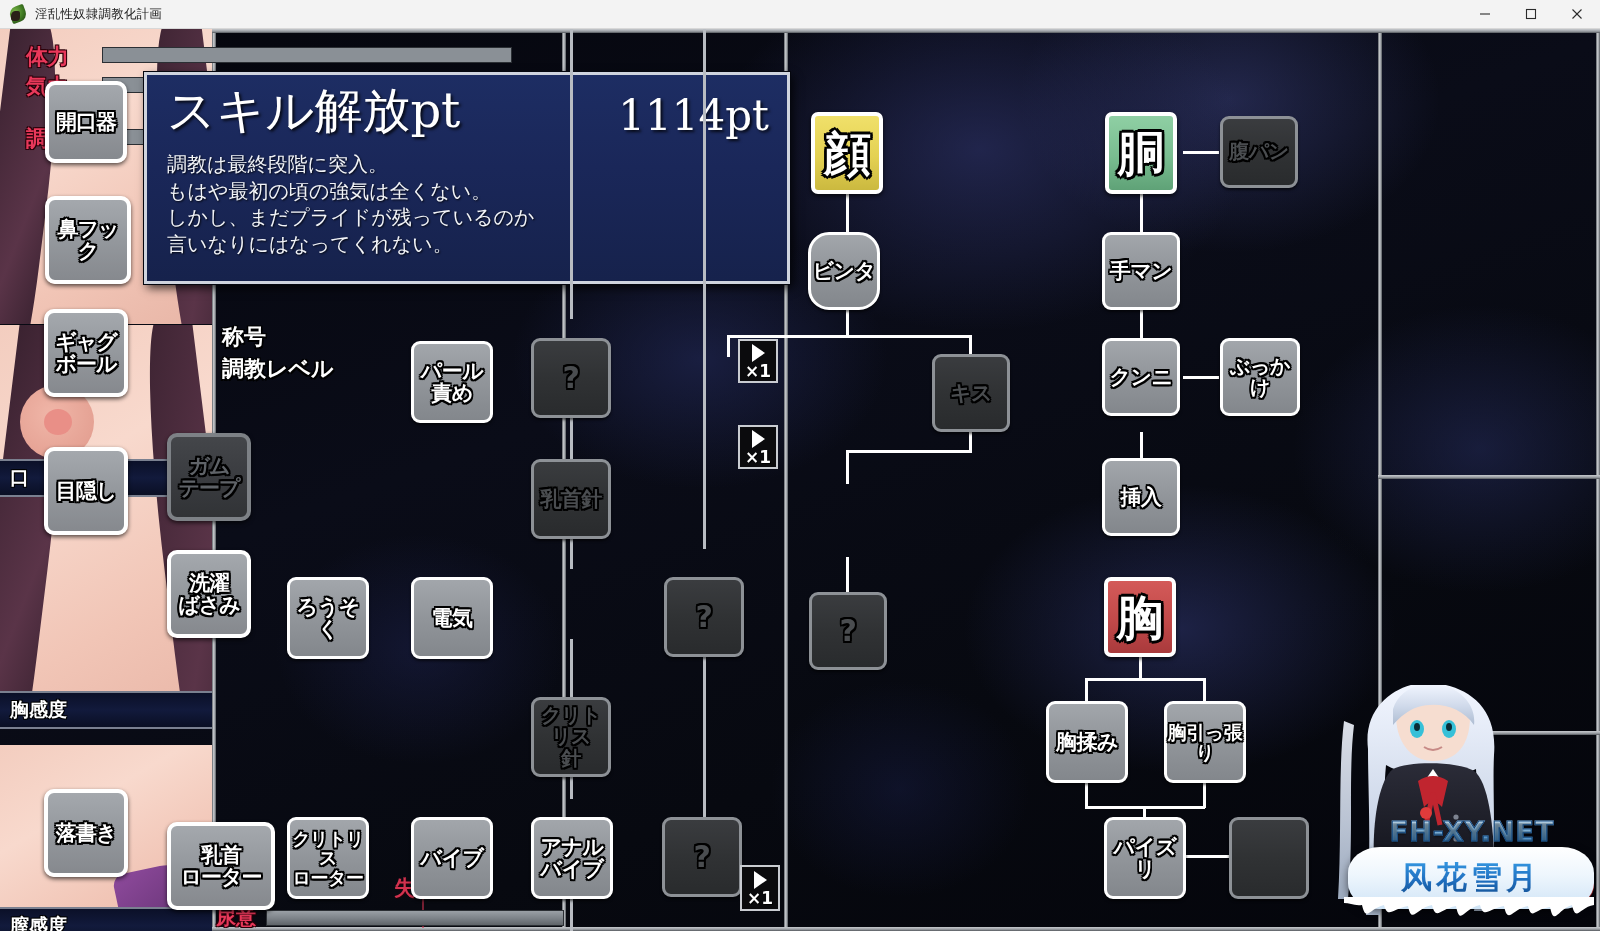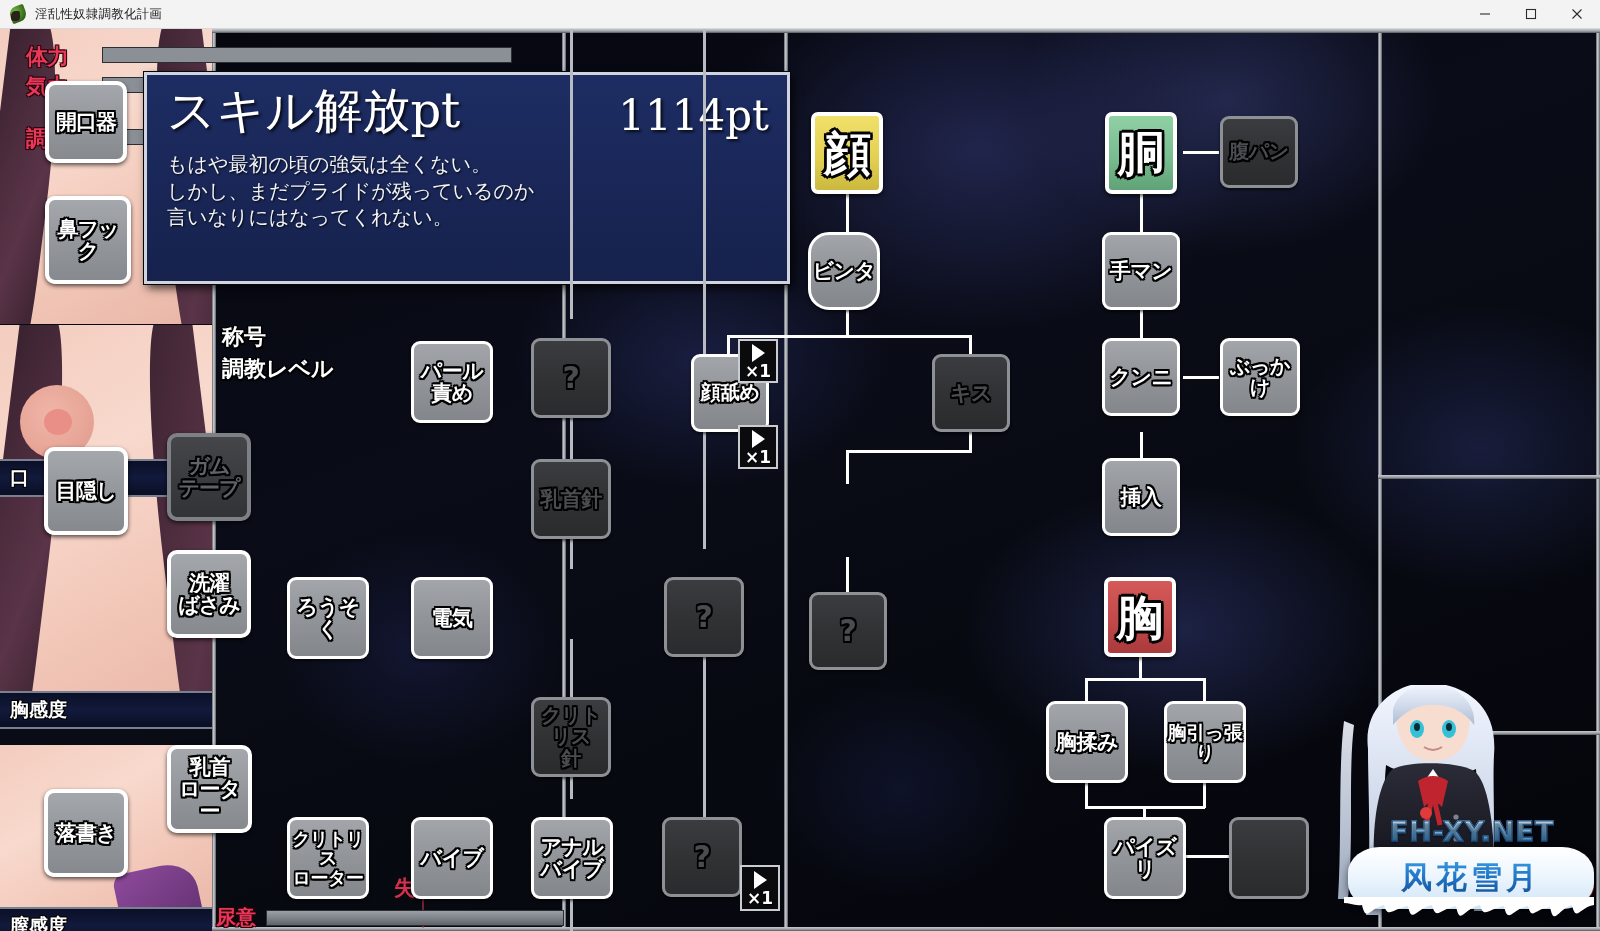--- a/index.html
+++ b/index.html
@@ -404,20 +404,21 @@
           </div>
       </div>
     </div>
 
     <div id="dialog">
       <div id="dialog-head">
         <div id="dialog-title">スキル解放pt</div>
         <div id="dialog-points">1114pt</div>
       </div>
       <div id="dialog-body">
+        <div>調教は最終段階に突入。</div>
         <div>もはや最初の頃の強気は全くない。</div>
         <div>しかし、まだプライドが残っているのか</div>
         <div>言いなりにはなってくれない。</div>
       </div>
     </div>
 
     <div id="info-labels">
       <div>称号</div>
       <div>調教レベル</div>
     </div>
@@ -430,35 +431,39 @@
           <div style="width:0%; height:100%; background:#c4434f;"></div>
         </div>
     </div>
 
     <div class="eqnode" style="left:45px; top:52px; width:82px; height:82px;">
       <span class="t" style="white-space:pre-line;">開口器</span>
     </div>
     <div class="eqnode" style="left:45px; top:167px; width:86px; height:88px;">
       <span class="t" style="white-space:pre-line;">鼻フック</span>
     </div>
+    <div class="eqnode" style="left:44px; top:280px; width:84px; height:88px;">
+      <span class="t" style="white-space:pre-line;">ギャグ
+ボール</span>
+    </div>
     <div class="eqnode" style="left:44px; top:418px; width:84px; height:88px;">
       <span class="t" style="white-space:pre-line;">目隠し</span>
     </div>
     <div class="eqnode locked" style="left:167px; top:404px; width:84px; height:88px;">
       <span class="t" style="white-space:pre-line;">ガム
 テープ</span>
     </div>
     <div class="eqnode" style="left:167px; top:521px; width:84px; height:88px;">
       <span class="t" style="white-space:pre-line;">洗濯
 ばさみ</span>
     </div>
     <div class="eqnode" style="left:44px; top:760px; width:84px; height:88px;">
       <span class="t" style="white-space:pre-line;">落書き</span>
     </div>
-    <div class="eqnode" style="left:167px; top:716px; width:85px; height:88px;">
+    <div class="eqnode" style="left:167px; top:793px; width:108px; height:88px;">
       <span class="t" style="white-space:pre-line;">乳首
 ローター</span>
     </div>
 
     <div class="link v dim" style="left:570px; top:0; height:290px;"></div>
     <div class="link v dim" style="left:570px; top:380px; height:160px;"></div>
     <div class="link v dim" style="left:570px; top:610px; height:160px;"></div>
     <div class="link v dim" style="left:570px; top:840px; height:62px;"></div>
     <div class="link v dim" style="left:703px; top:0; height:520px;"></div>
     <div class="link v dim" style="left:703px; top:620px; height:168px;"></div>
@@ -509,23 +514,20 @@
     <div class="link v" style="left:969px; top:395px; height:28px;"></div>
     <div class="link h" style="left:846px; top:421px; width:126px;"></div>
     <div class="link v" style="left:846px; top:421px; height:34px;"></div>
     <div class="link v" style="left:846px; top:528px; height:38px;"></div>
 
     <div class="node root face" style="left:811px; top:83px; width:72px; height:82px;">
       <span class="t">顔</span>
     </div>
     <div class="node avail" style="left:808px; top:203px; width:72px; height:78px;border-radius:21px;">
       <span class="t" style="font-size:21px;">ビンタ</span>
-    </div>
-    <div class="node avail" style="left:691px; top:325px; width:78px; height:78px;">
-      <span class="t" style="font-size:20px;">顔舐め</span>
     </div>
     <div class="node locked" style="left:932px; top:325px; width:78px; height:78px;">
       <span class="t" style="font-size:21px;">キス</span>
     </div>
     <div class="node locked qmark" style="left:809px; top:563px; width:78px; height:78px;">
       <span class="t">?</span>
     </div>
 
     <div class="badge" style="left:738px; top:310px; width:40px; height:44px;">
       <div class="tri"></div>

